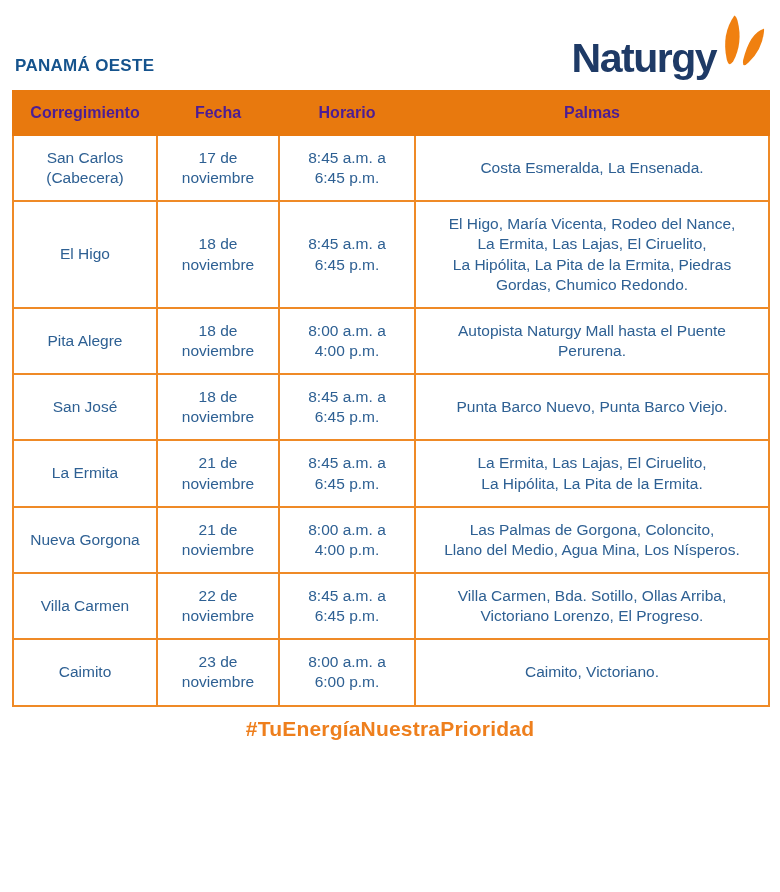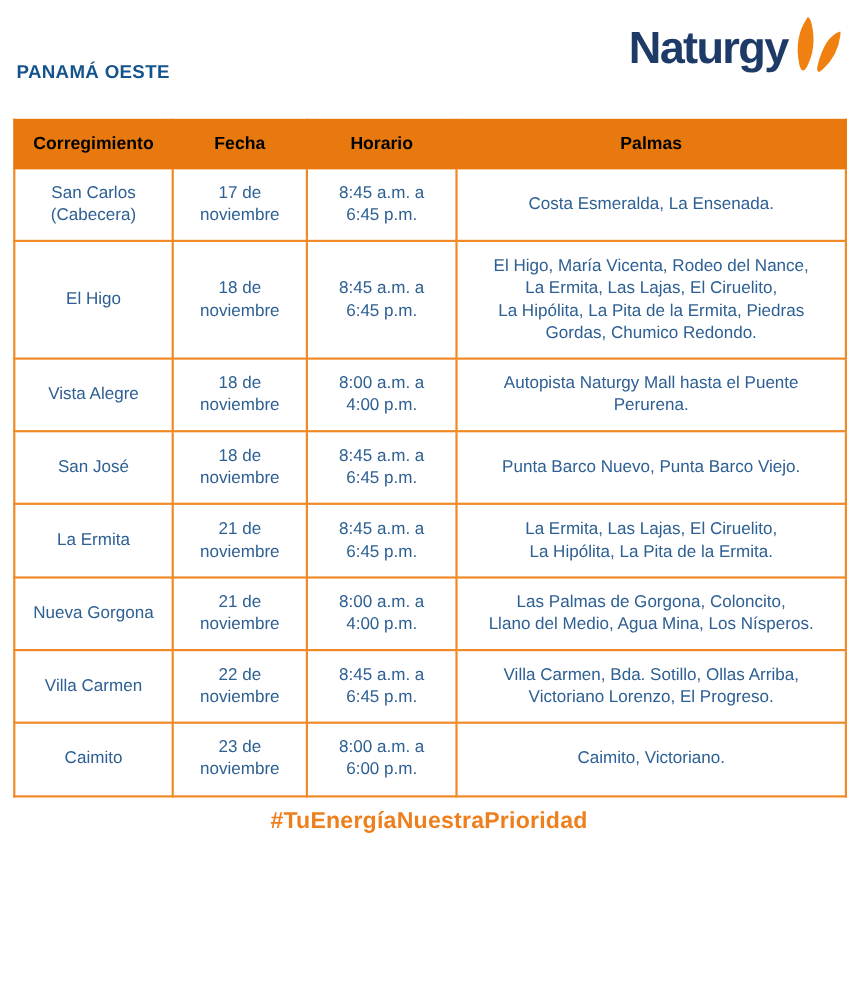--- a/index.html
+++ b/index.html
@@ -9,41 +9,41 @@
     --heading-blue:#15538D;
     --cell-blue:#2E6093;
     --hashtag-orange:#EE7F1D;
   }
   *{margin:0;padding:0;box-sizing:border-box;}
   html,body{background:#ffffff;}
   body{
     width:780px;height:892px;overflow:hidden;position:relative;
     font-family:"Liberation Sans", sans-serif;
   }
-  .top{position:relative;height:108px;}
+  .top{position:relative;height:90px;}
   .region-title{
     position:absolute;left:15px;top:56px;
     font-size:17px;font-weight:bold;letter-spacing:.3px;
     color:var(--heading-blue);
   }
   .logo{
     position:absolute;top:14px;right:14px;
     display:flex;align-items:flex-start;
   }
   .logo-text{
     font-size:41px;font-weight:bold;letter-spacing:-1.5px;
-    color:var(--navy);line-height:1;margin-top:9px;
+    color:var(--navy);line-height:1;margin-top:24px;
   }
   .logo-icon{width:48px;height:62px;margin-left:2px;margin-top:0;}
   table{
     border-collapse:collapse;table-layout:fixed;
     width:756px;margin:0 12px;
   }
   th{
-    background:var(--orange);color:#000000;
+    background:var(--orange);color:#4c1d95;
     font-size:16px;font-weight:bold;
     height:44px;text-align:center;vertical-align:middle;
     border:2px solid var(--orange);
   }
   td{
     border:2px solid var(--border-orange);
     color:var(--cell-blue);
     font-size:15.5px;line-height:1.3;
     text-align:center;vertical-align:middle;
     padding:12px 6px;white-space:pre-line;
@@ -103,21 +103,21 @@
           <td>18 de
 noviembre</td>
           <td>8:45 a.m. a
 6:45 p.m.</td>
           <td>El Higo, María Vicenta, Rodeo del Nance,
 La Ermita, Las Lajas, El Ciruelito,
 La Hipólita, La Pita de la Ermita, Piedras
 Gordas, Chumico Redondo.</td>
         </tr>
         <tr>
-          <td>Vista Alegre</td>
+          <td>Pita Alegre</td>
           <td>18 de
 noviembre</td>
           <td>8:00 a.m. a
 4:00 p.m.</td>
           <td>Autopista Naturgy Mall hasta el Puente
 Perurena.</td>
         </tr>
         <tr>
           <td>San José</td>
           <td>18 de

